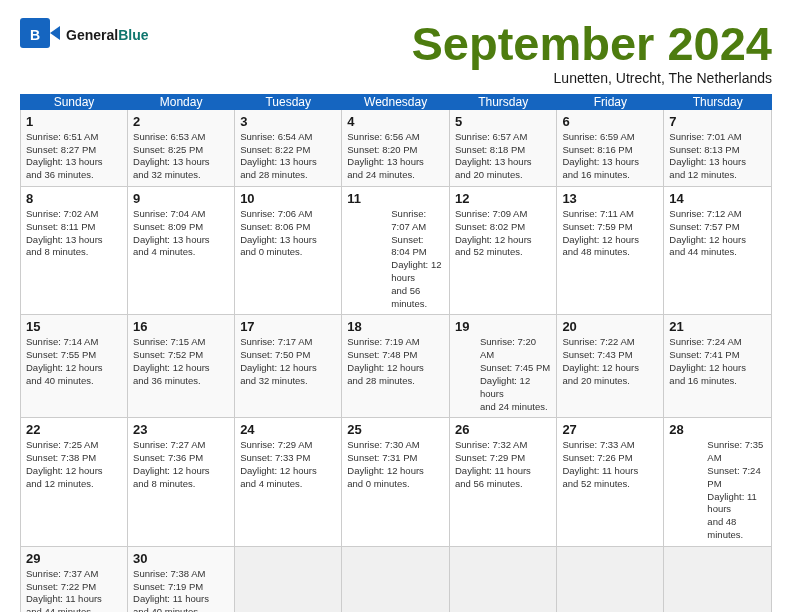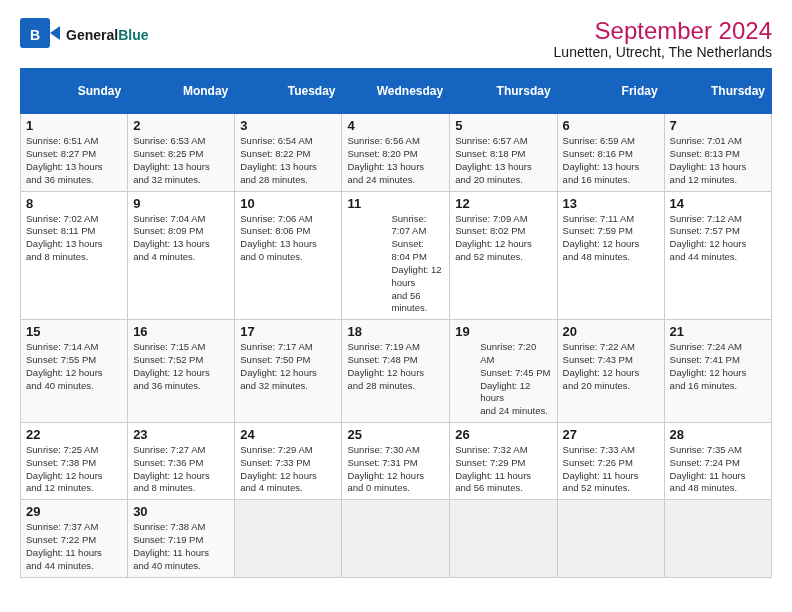--- a/index.html
+++ b/index.html
@@ -15,41 +15,41 @@
       padding: 18px 20px 10px 20px;
     }
     .header {
       display: flex;
       align-items: flex-start;
       justify-content: space-between;
       margin-bottom: 8px;
     }
     .title-block { text-align: right; }
     .month-title {
-      font-size: 24px;
-      font-weight: normal;
-      color: #be185d;
+      font-size: 47px;
+      font-weight: bold;
+      color: #4d7c0f;
       line-height: 1.1;
     }
     .subtitle {
       font-size: 14px;
       color: #1a1a1a;
     }
     .calendar {
       width: 100%;
       border-collapse: collapse;
       font-size: 10px;
     }
     .calendar thead th {
       background: #1565c0;
       color: #fff;
       font-size: 12px;
-      font-weight: bold;
-      padding: 15px 6px;
-      text-align: right;
+      font-weight: normal;
+      padding: 0 6px;
+      text-align: center;
       border: 1px solid #1565c0;
     }
     .calendar tbody td {
       border: 1px solid #ccc;
       vertical-align: top;
       padding: 4px 5px;
       width: 108px;
       min-height: 70px;
       background: #fff;
     }
@@ -314,21 +314,21 @@
           </td>
           <td>
             <span class="day-num">27</span>
             <div class="day-info" style="white-space: pre-line;">Sunrise: 7:33 AM
 Sunset: 7:26 PM
 Daylight: 11 hours
 and 52 minutes.</div>
           </td>
           <td>
             <span class="day-num">28</span>
-            <div class="day-info" style="white-space: pre-line;">Sunrise: 7:35 AM
+            <div class="day-info" style="white-space: pre-line; margin-left: 38px;">Sunrise: 7:35 AM
 Sunset: 7:24 PM
 Daylight: 11 hours
 and 48 minutes.</div>
           </td>
         </tr>
         <tr>
           <td>
             <span class="day-num">29</span>
             <div class="day-info" style="white-space: pre-line;">Sunrise: 7:37 AM
 Sunset: 7:22 PM

